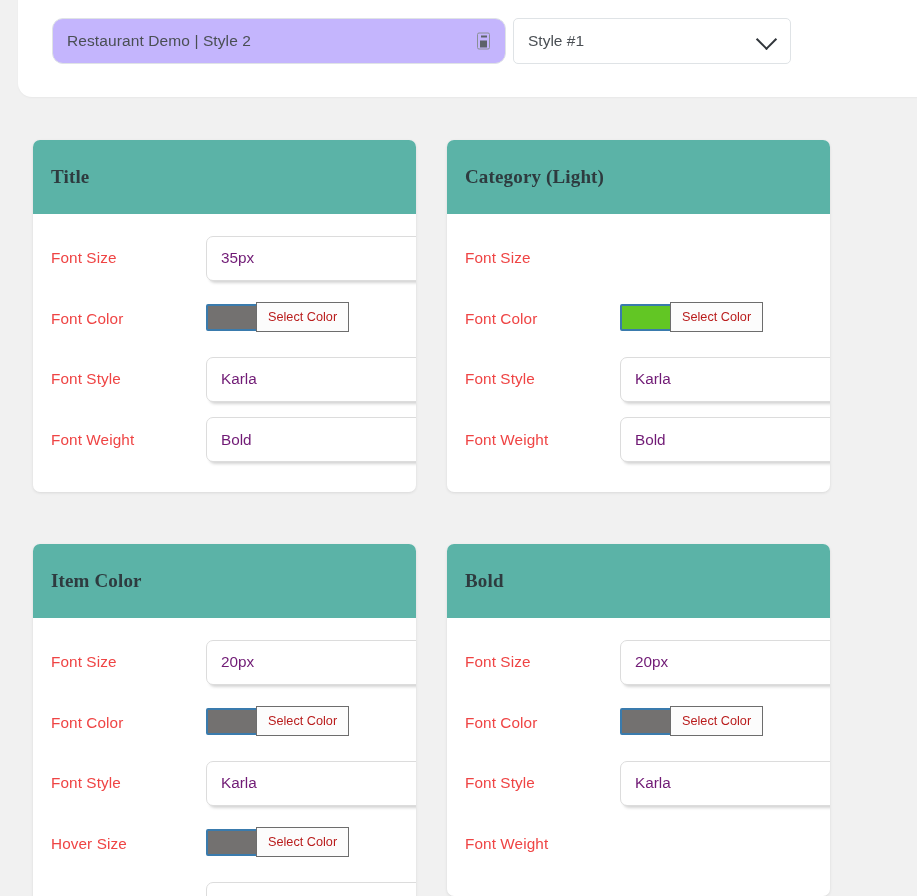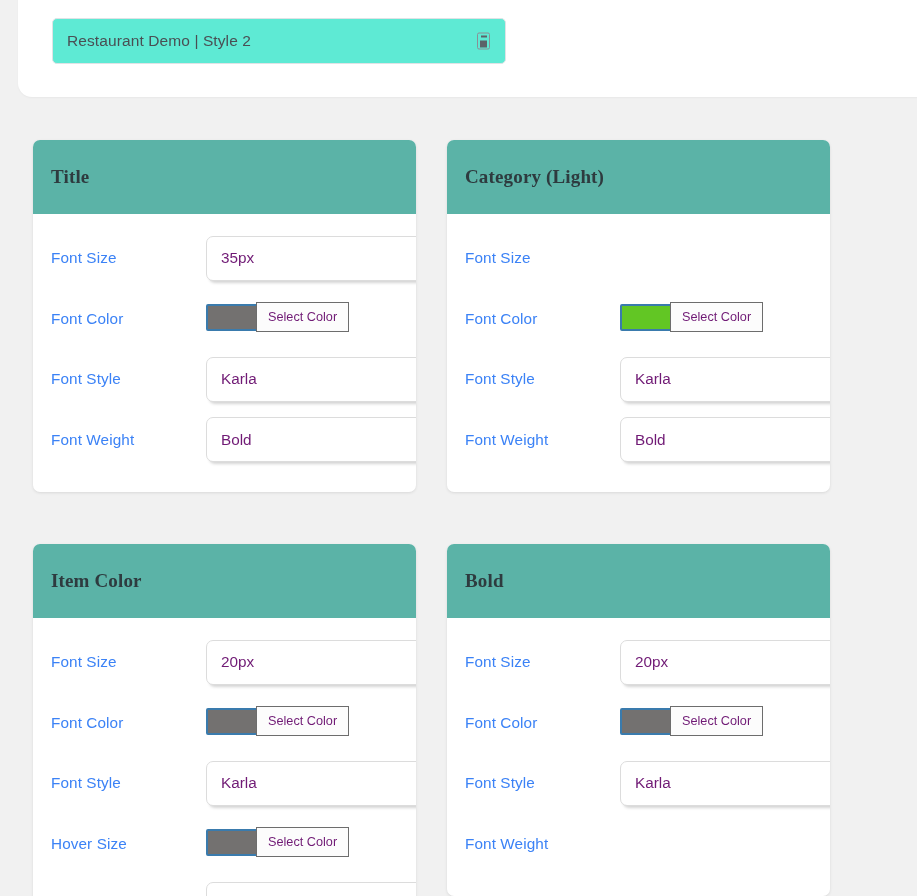--- a/index.html
+++ b/index.html
@@ -35,22 +35,22 @@
     display: flex;
     align-items: center;
     gap: 7px;
   }
 
   .text-select {
     position: relative;
     width: 454px;
     height: 46px;
     border: 1px solid #dfe3e6;
-    border-radius: 5px;
-    background: #5eead4;
+    border-radius: 11px;
+    background: #c4b5fd;
     box-sizing: border-box;
     display: flex;
     align-items: center;
   }
   .text-select .ts-value {
     padding-left: 14px;
     font-size: 15.5px;
     color: #4a4f54;
     letter-spacing: 0.1px;
   }
@@ -153,21 +153,21 @@
 
   .field {
     display: flex;
     align-items: center;
     min-height: 60.5px;
   }
   .field-label {
     width: 155px;
     flex: 0 0 155px;
     font-size: 15.3px;
-    color: #3b82f6;
+    color: #ef4444;
     letter-spacing: 0.1px;
   }
   .field-control {
     flex: 1 1 auto;
   }
 
   .tbox {
     position: relative;
     width: 218px;
     height: 45px;
@@ -206,38 +206,42 @@
     left: 48px;
     top: -4px;
     height: 30px;
     padding: 0 11px;
     display: flex;
     align-items: center;
     justify-content: center;
     background: #fcfcfc;
     border: 1px solid #6d6d6d;
     font-size: 12.7px;
-    color: #701a75;
+    color: #b91c1c;
     white-space: nowrap;
     box-sizing: border-box;
   }
 </style>
 </head>
 <body>
 
 <div class="top-panel">
   <div class="top-row">
 
     <div class="text-select">
       <span class="ts-value">Restaurant Demo | Style 2</span>
       <span class="ts-icon">
           <i></i>
         </span>
     </div>
 
+    <div class="style-select">
+      <span class="ss-value">Style #1</span>
+      <span class="chevron"></span>
+    </div>
 
   </div>
 </div>
 
 <div class="grid">
     <div class="card">
       <div class="card-head">
         <div class="card-title">Title</div>
       </div>
       <div class="card-body">

